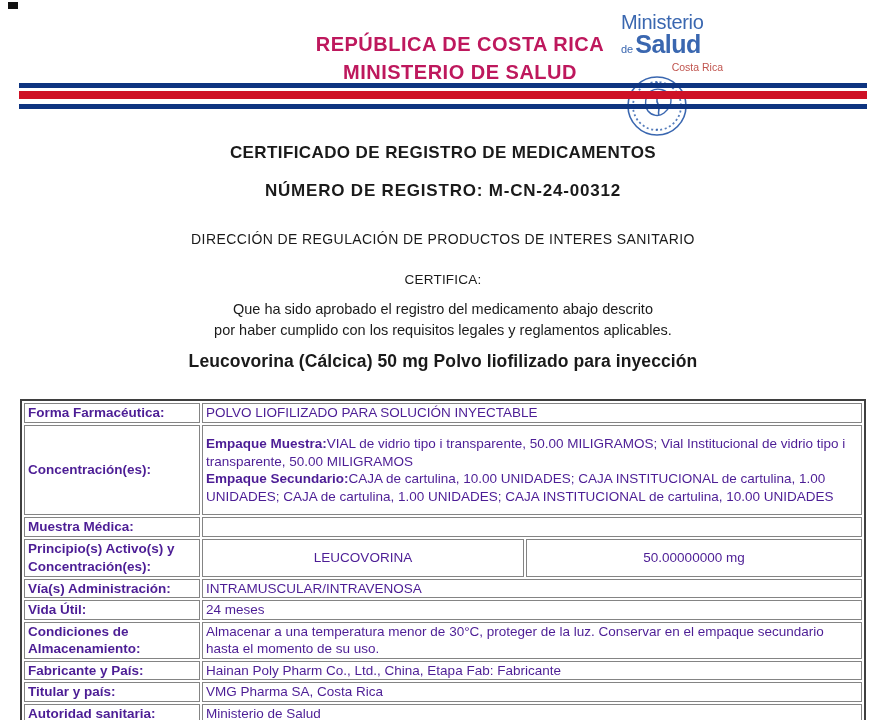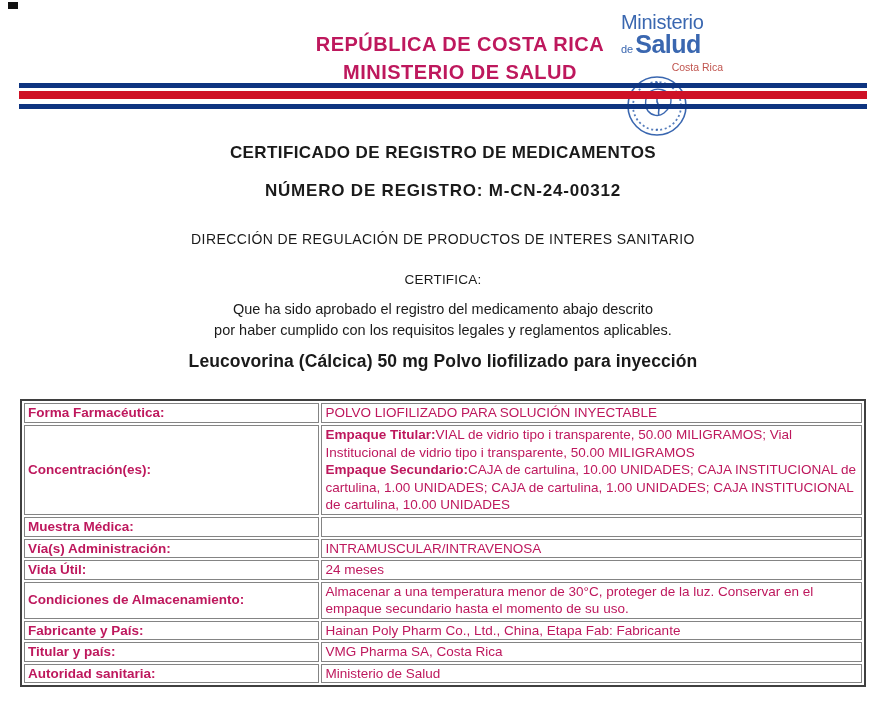--- a/index.html
+++ b/index.html
@@ -32,21 +32,21 @@
   .t-app1{top:301px;font-size:14.5px;}
   .t-app2{top:322px;font-size:14.5px;}
   .t-prod{top:351px;font-weight:bold;font-size:17.5px;letter-spacing:.1px;}
   table.cert{
     position:absolute;left:20px;top:399px;width:846px;
     border:2px solid #3f3f3f;border-collapse:separate;border-spacing:2px;
     background:#fff;
   }
   table.cert td{
     border:1px solid #848484;padding:0 3px;font-size:13.5px;line-height:17.5px;
-    vertical-align:middle;color:#be185d;
+    vertical-align:middle;color:#4c1d95;
   }
   td.lbl{font-weight:bold;}
   td.ctr{text-align:center;}
   .pv b{font-weight:bold;}
 </style>
 </head>
 <body>
 
 <div class="page">
 
@@ -98,27 +98,32 @@
         <col>
       </colgroup>
     <tbody>
         <tr>
       <td class="lbl" style="height:18px">Forma Farmacéutica:</td>
       <td colspan="2">POLVO LIOFILIZADO PARA SOLUCIÓN INYECTABLE</td>
     </tr>
     <tr>
       <td class="lbl" style="height:88px">Concentración(es):</td>
       <td colspan="2" class="pv">
-        <div><b>Empaque Titular:</b><span>VIAL de vidrio tipo i transparente, 50.00 MILIGRAMOS; Vial Institucional de vidrio tipo i transparente, 50.00 MILIGRAMOS</span></div>
+        <div><b>Empaque Muestra:</b><span>VIAL de vidrio tipo i transparente, 50.00 MILIGRAMOS; Vial Institucional de vidrio tipo i transparente, 50.00 MILIGRAMOS</span></div>
         <div><b>Empaque Secundario:</b><span>CAJA de cartulina, 10.00 UNIDADES; CAJA INSTITUCIONAL de cartulina, 1.00 UNIDADES; CAJA de cartulina, 1.00 UNIDADES; CAJA INSTITUCIONAL de cartulina, 10.00 UNIDADES</span></div>
       </td>
     </tr>
     <tr>
       <td class="lbl" style="height:16px">Muestra Médica:</td>
       <td colspan="2"></td>
+    </tr>
+    <tr>
+      <td class="lbl" style="height:36px">Principio(s) Activo(s) y Concentración(es):</td>
+      <td class="ctr">LEUCOVORINA</td>
+      <td class="ctr">50.00000000 mg</td>
     </tr>
     <tr>
       <td class="lbl" style="height:17px">Vía(s) Administración:</td>
       <td colspan="2">INTRAMUSCULAR/INTRAVENOSA</td>
     </tr>
     <tr>
       <td class="lbl" style="height:16px">Vida Útil:</td>
       <td colspan="2">24 meses</td>
     </tr>
     <tr>

